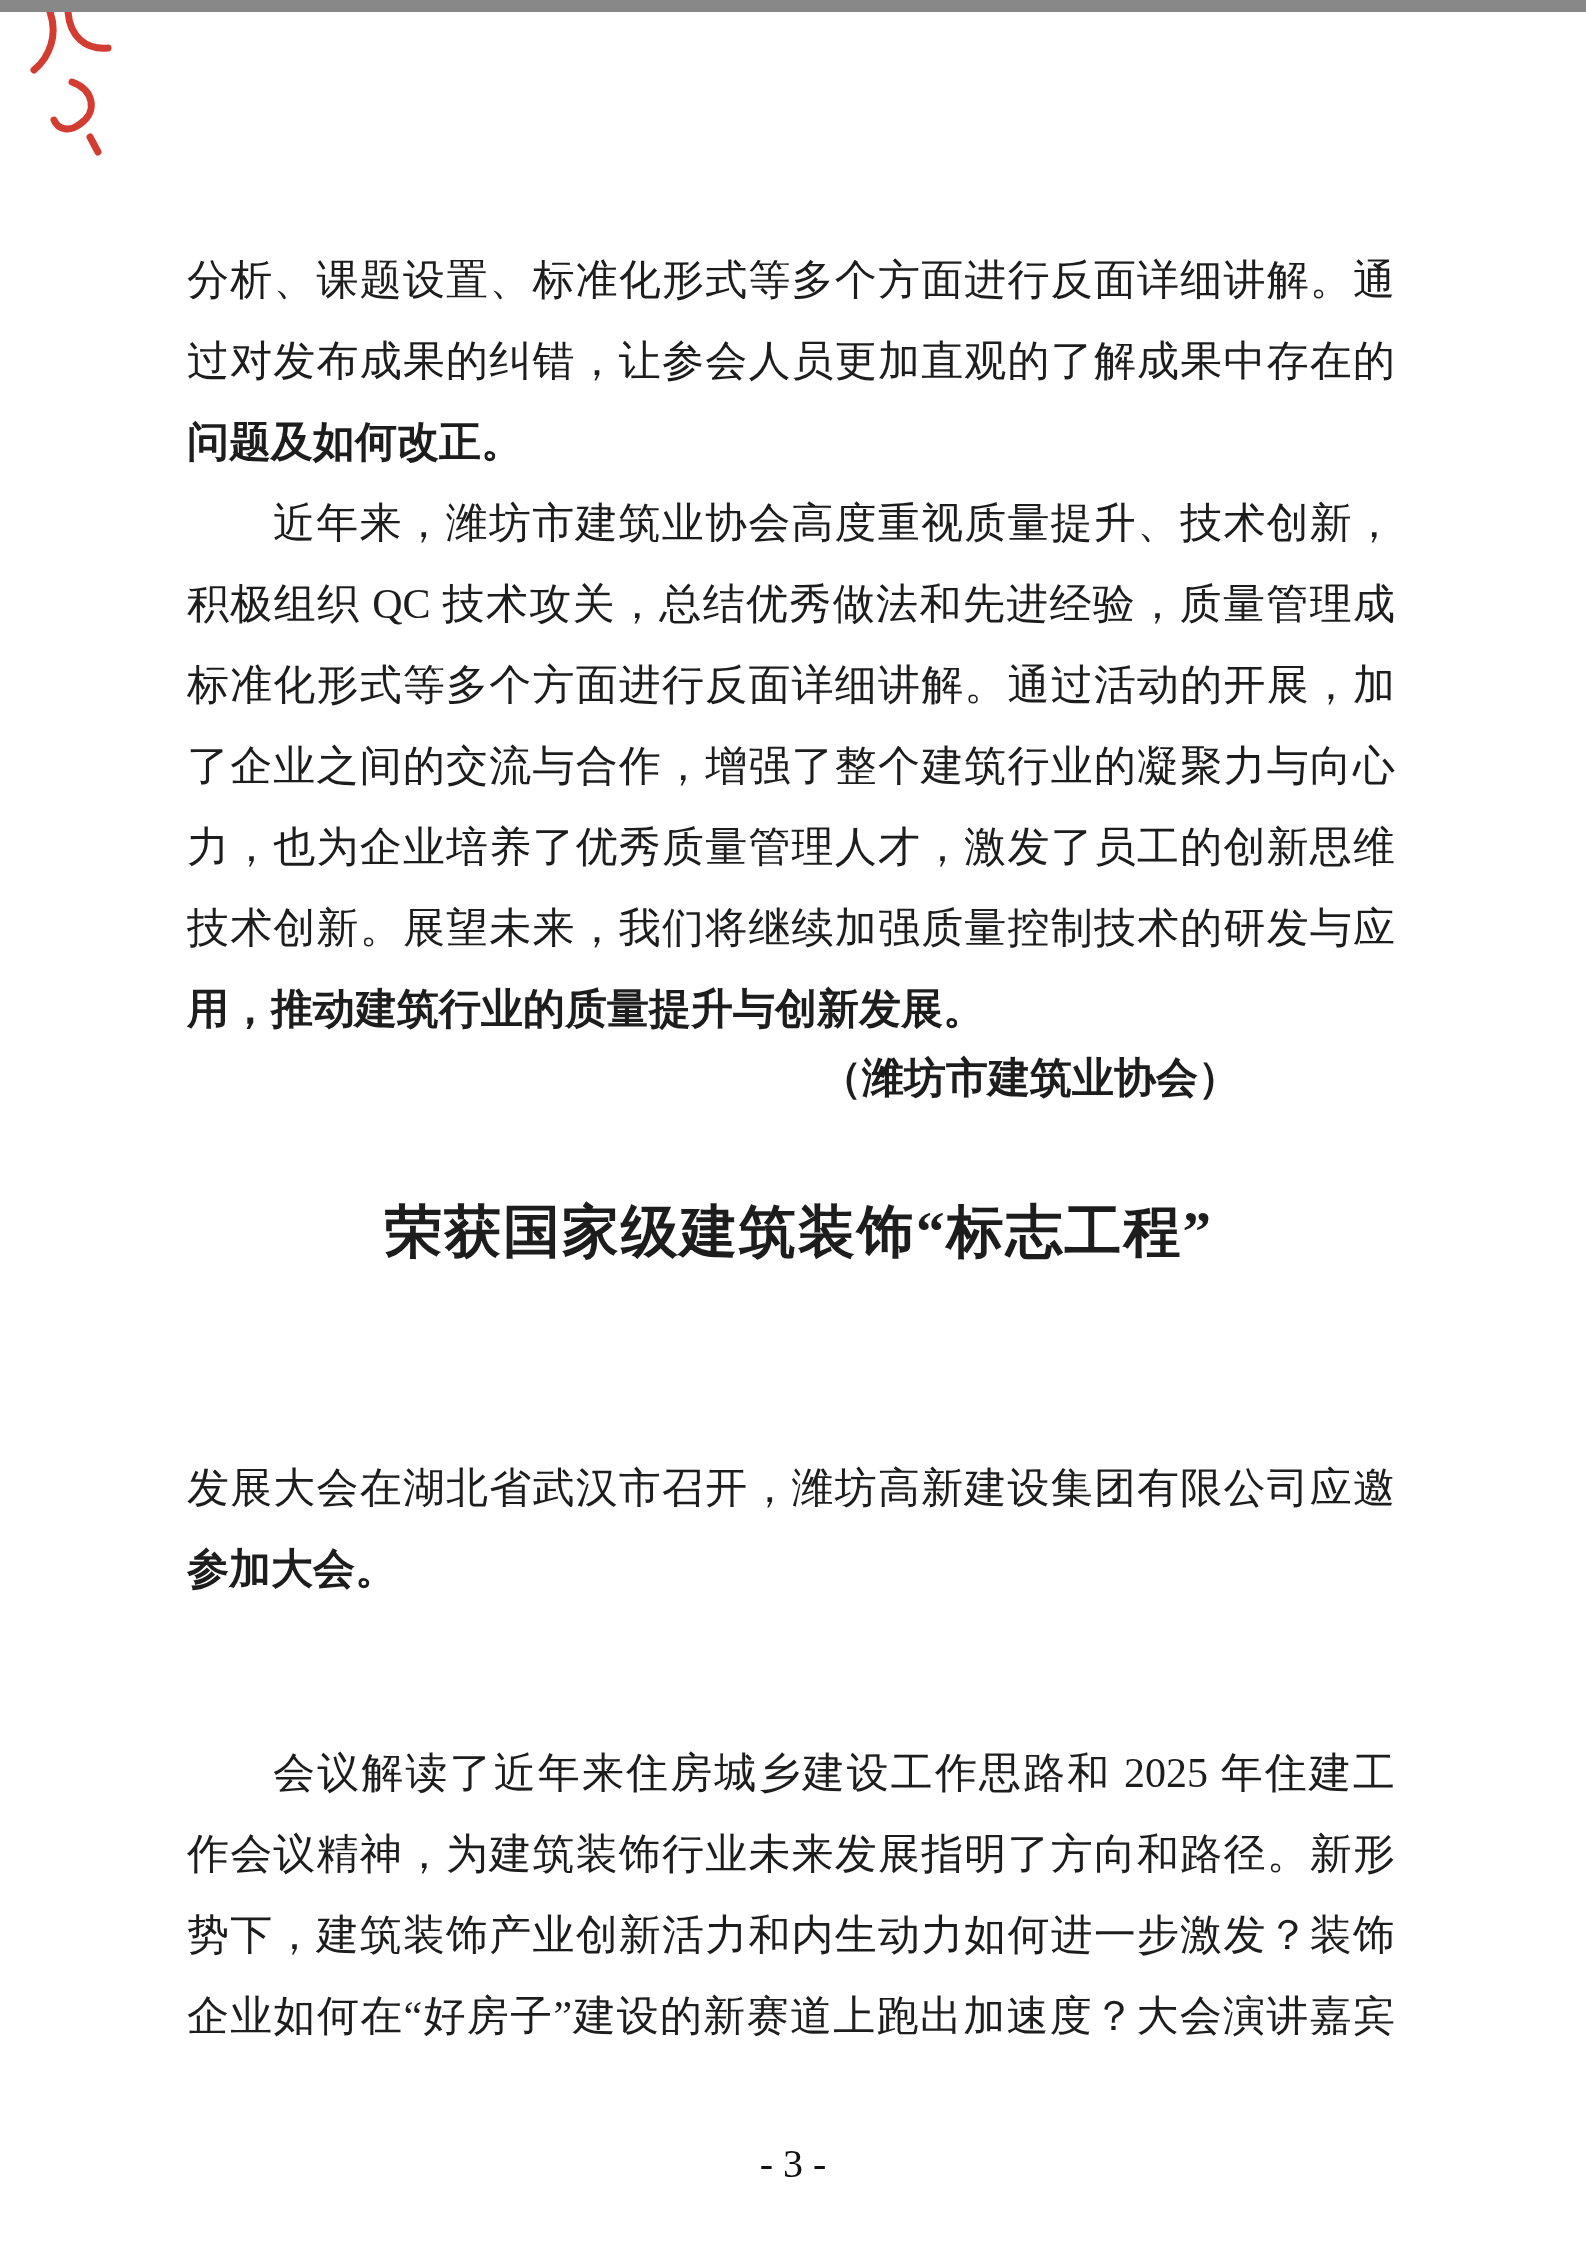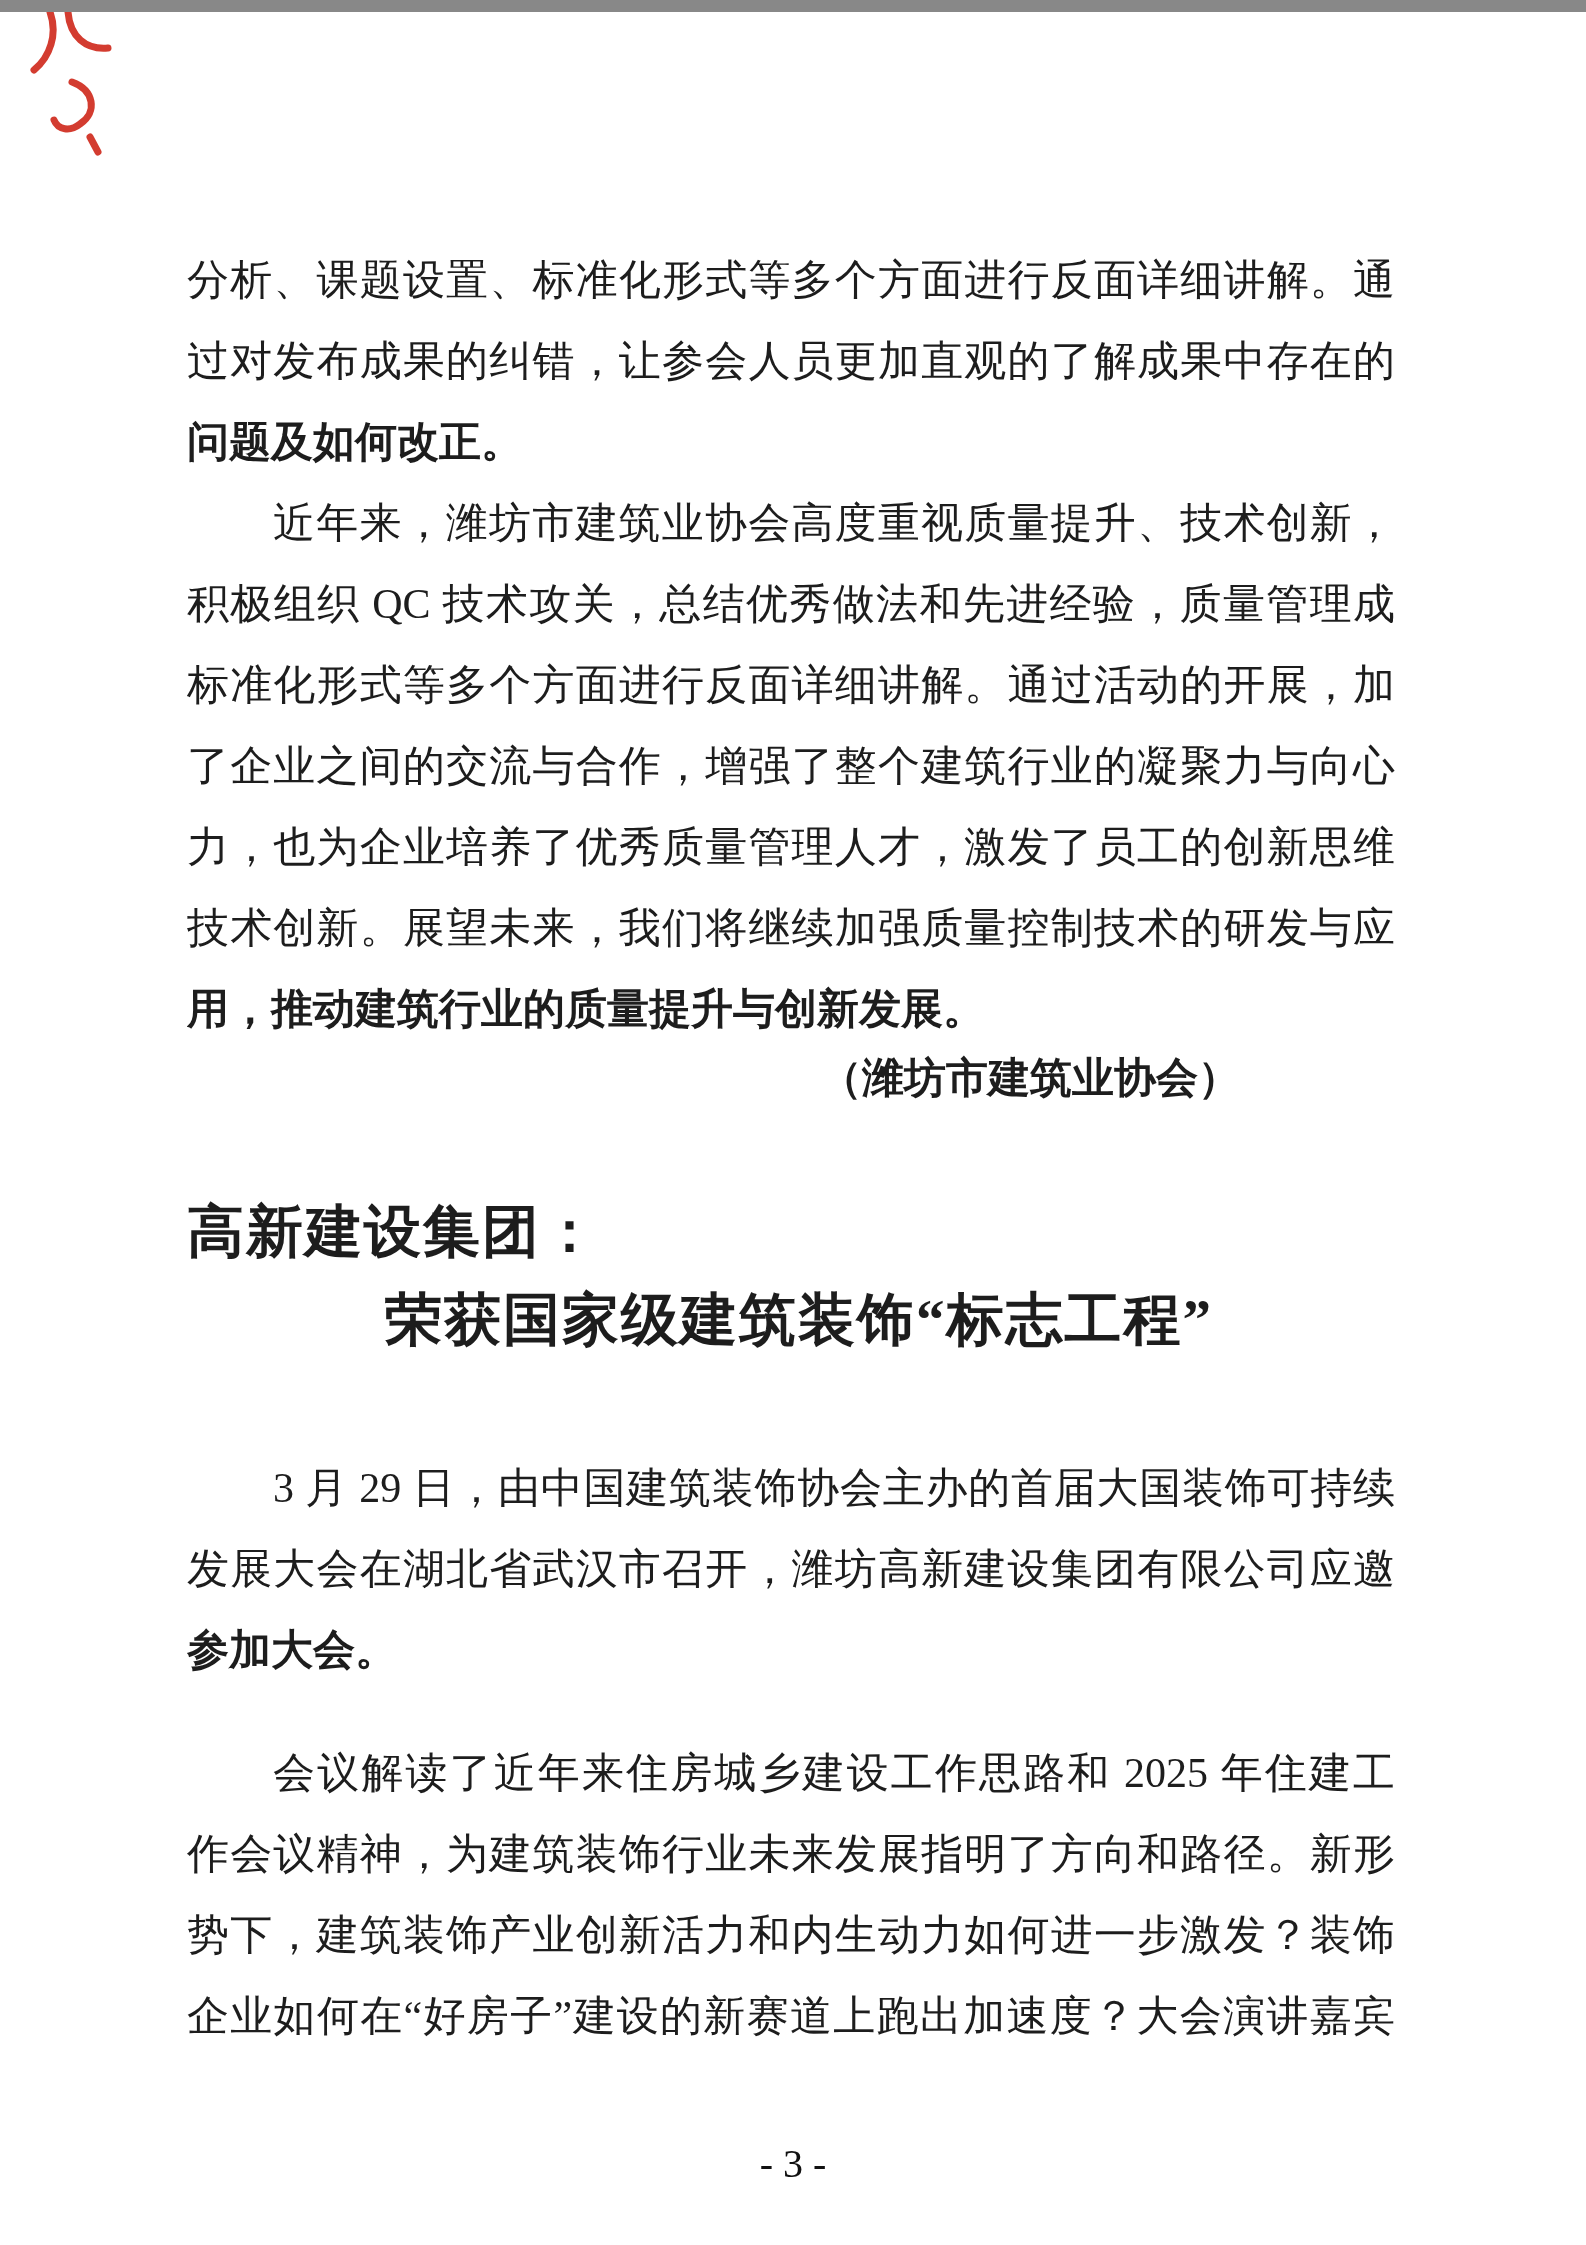--- a/index.html
+++ b/index.html
@@ -104,26 +104,24 @@
     <div class="line j">力，也为企业培养了优秀质量管理人才，激发了员工的创新思维</div>
     <div class="line j">技术创新。展望未来，我们将继续加强质量控制技术的研发与应</div>
     <div class="line last">用，推动建筑行业的质量提升与创新发展。</div>
   </div>
 
   <div class="body-block" style="top:1026px">
     <div class="attr-line">（潍坊市建筑业协会）</div>
   </div>
 
   <div class="title-block" style="top:1176px">
-    <div class="title-line">高新建设集团：</div>
     <div class="title-line second">荣获国家级建筑装饰“标志工程”</div>
   </div>
 
   <div class="body-block" style="top:1436px">
-    <div class="line j indent">3 月 29 日，由中国建筑装饰协会主办的首届大国装饰可持续</div>
     <div class="line j">发展大会在湖北省武汉市召开，潍坊高新建设集团有限公司应邀</div>
     <div class="line last">参加大会。</div>
   </div>
 
   <div class="body-block" style="top:1721px">
     <div class="line j indent">会议解读了近年来住房城乡建设工作思路和 2025 年住建工</div>
     <div class="line j">作会议精神，为建筑装饰行业未来发展指明了方向和路径。新形</div>
     <div class="line j">势下，建筑装饰产业创新活力和内生动力如何进一步激发？装饰</div>
     <div class="line j">企业如何在“好房子”建设的新赛道上跑出加速度？大会演讲嘉宾</div>
   </div>

